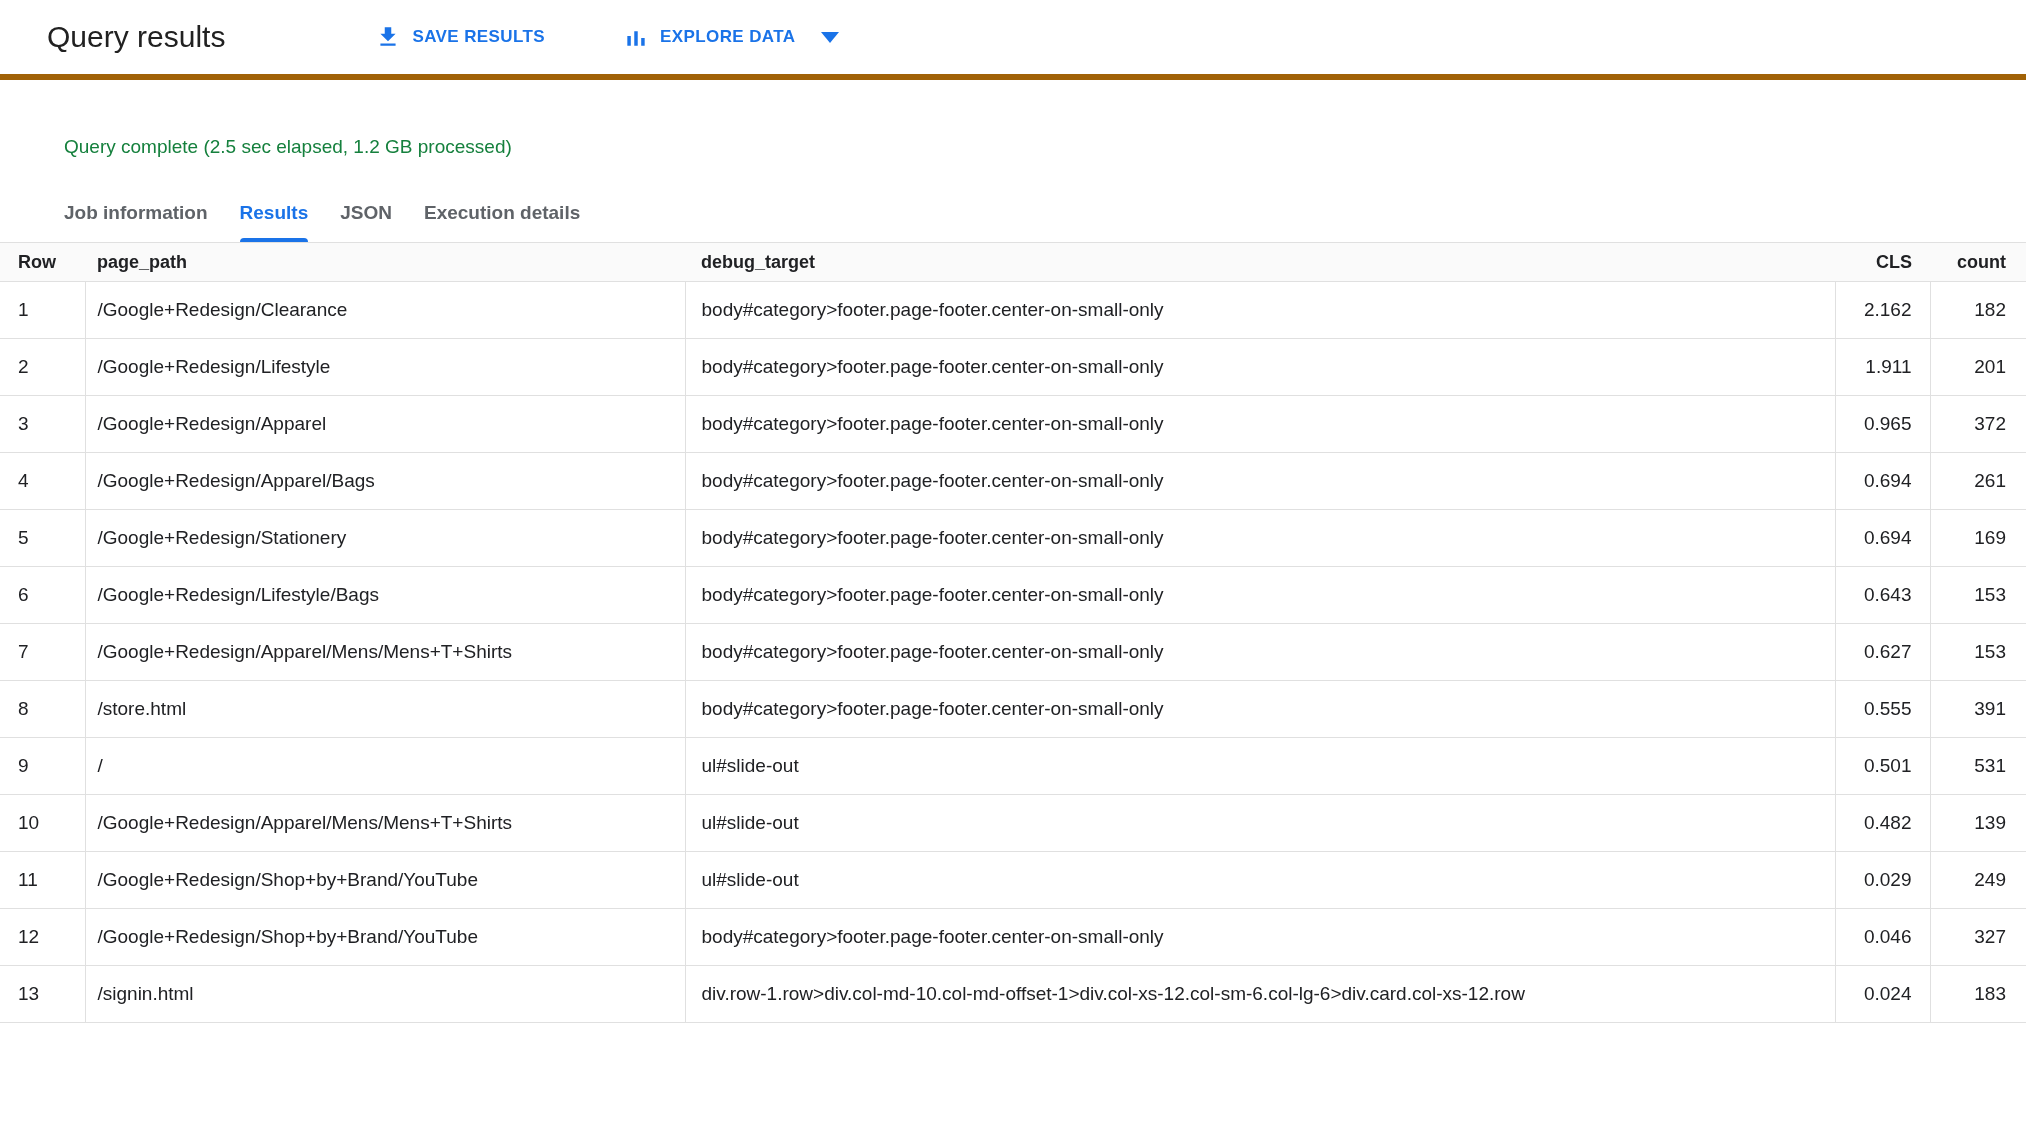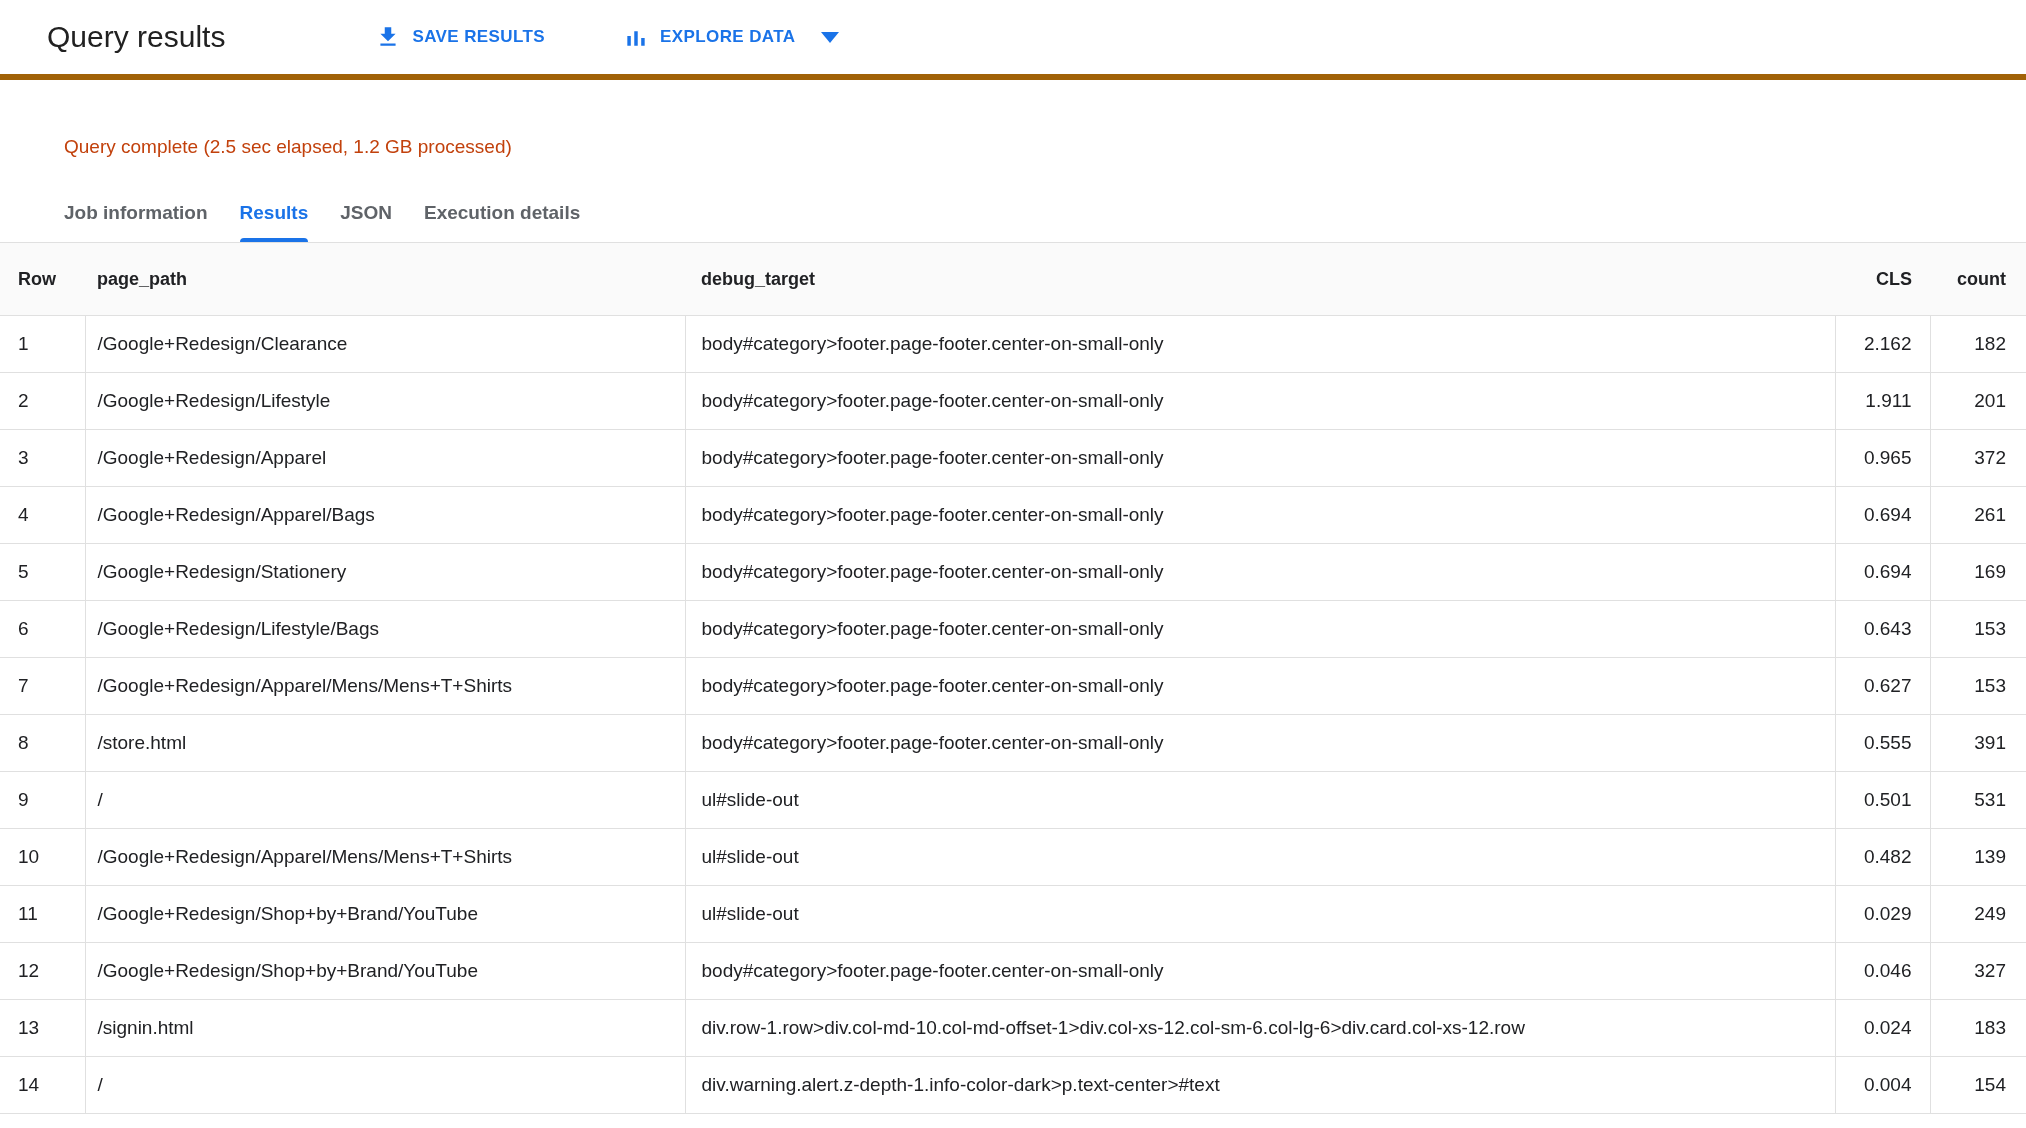--- a/index.html
+++ b/index.html
@@ -42,21 +42,21 @@
     margin-left: 14px;
     border-left: 9px solid transparent;
     border-right: 9px solid transparent;
     border-top: 11px solid #1a73e8;
   }
   
   .status-line {
     margin-top: 56px;
     padding-left: 64px;
     font-size: 19px;
-    color: #c2410c;
+    color: #15803d;
   }
   .tabs {
     display: flex;
     gap: 32px;
     margin-top: 44px;
     padding-left: 64px;
   }
   .tab {
     font-size: 19px;
     font-weight: bold;
@@ -79,21 +79,21 @@
   table {
     width: 2026px;
     border-collapse: collapse;
     table-layout: fixed;
     margin-top: 0;
   }
   thead th {
     background: #fafafa;
     border-top: 1px solid #e0e0e0;
     border-bottom: 1px solid #e0e0e0;
-    height: 73px;
+    height: 39px;
     font-size: 18px;
     font-weight: bold;
     color: #202124;
     text-align: left;
     white-space: nowrap;
   }
   tbody td {
     height: 57px;
     border-bottom: 1px solid #e0e0e0;
     font-size: 19px;
@@ -239,21 +239,14 @@
         <td class="c3">0.046</td>
         <td class="c4">327</td>
       </tr>
       <tr>
         <td class="c0">13</td>
         <td class="c1">/signin.html</td>
         <td class="c2">div.row-1.row&gt;div.col-md-10.col-md-offset-1&gt;div.col-xs-12.col-sm-6.col-lg-6&gt;div.card.col-xs-12.row</td>
         <td class="c3">0.024</td>
         <td class="c4">183</td>
       </tr>
-      <tr>
-        <td class="c0">14</td>
-        <td class="c1">/</td>
-        <td class="c2">div.warning.alert.z-depth-1.info-color-dark&gt;p.text-center&gt;#text</td>
-        <td class="c3">0.004</td>
-        <td class="c4">154</td>
-      </tr>
     </tbody>
 </table>
 
 </body></html>

